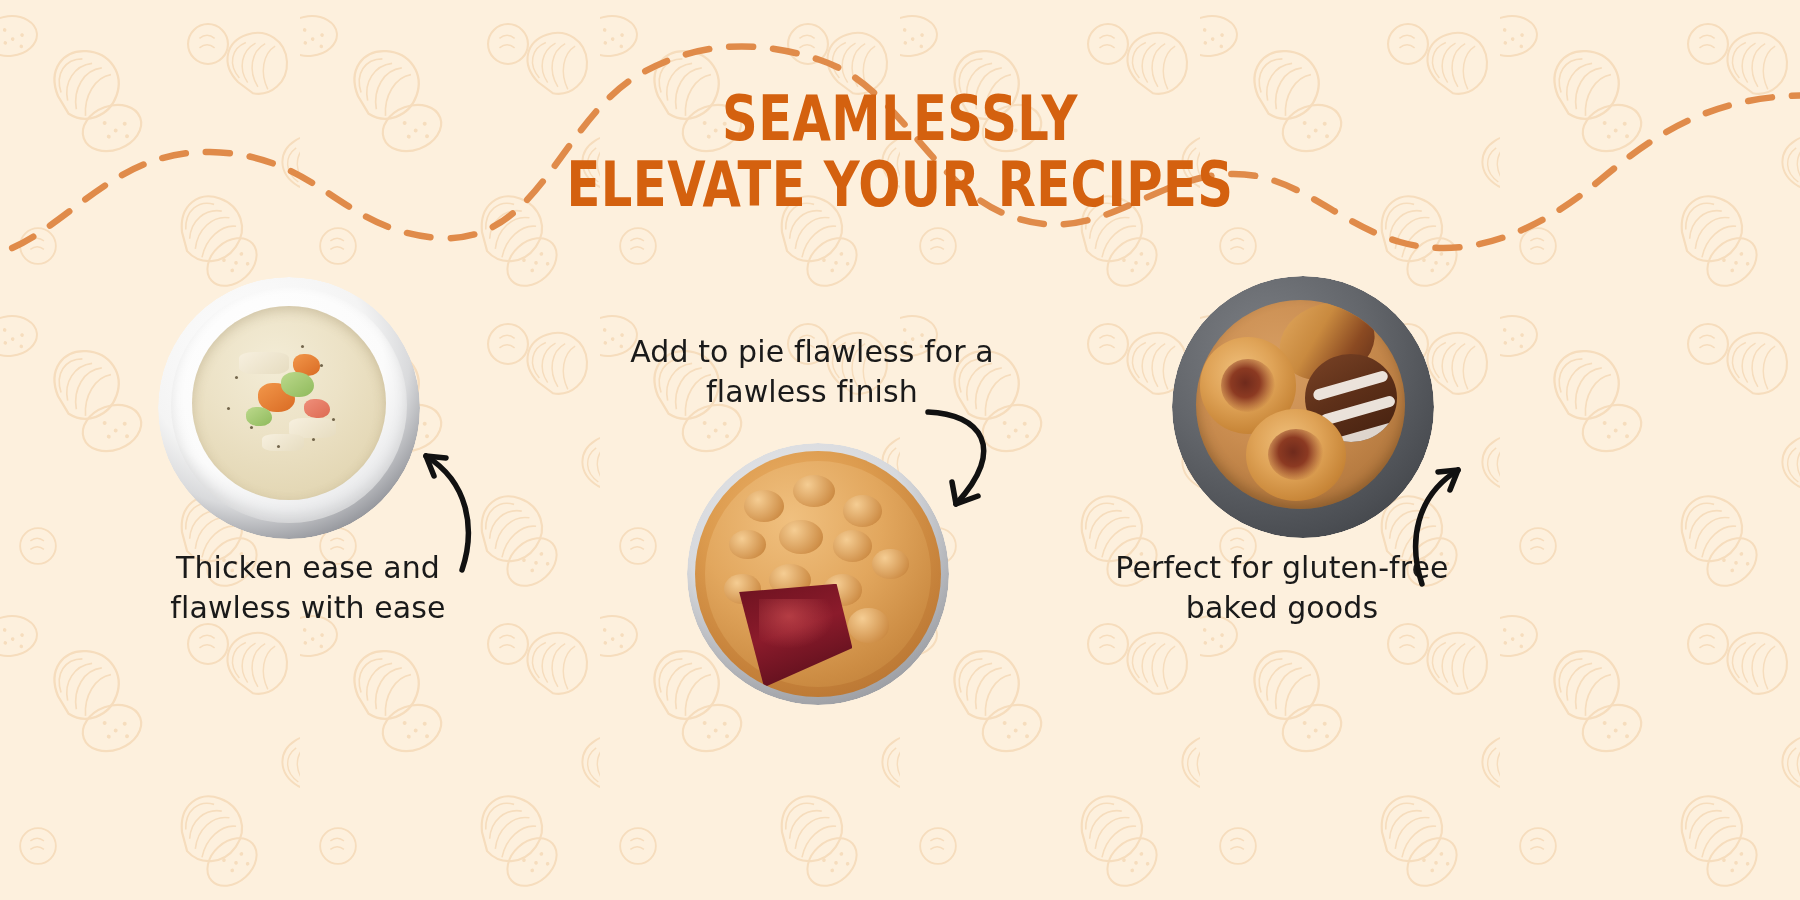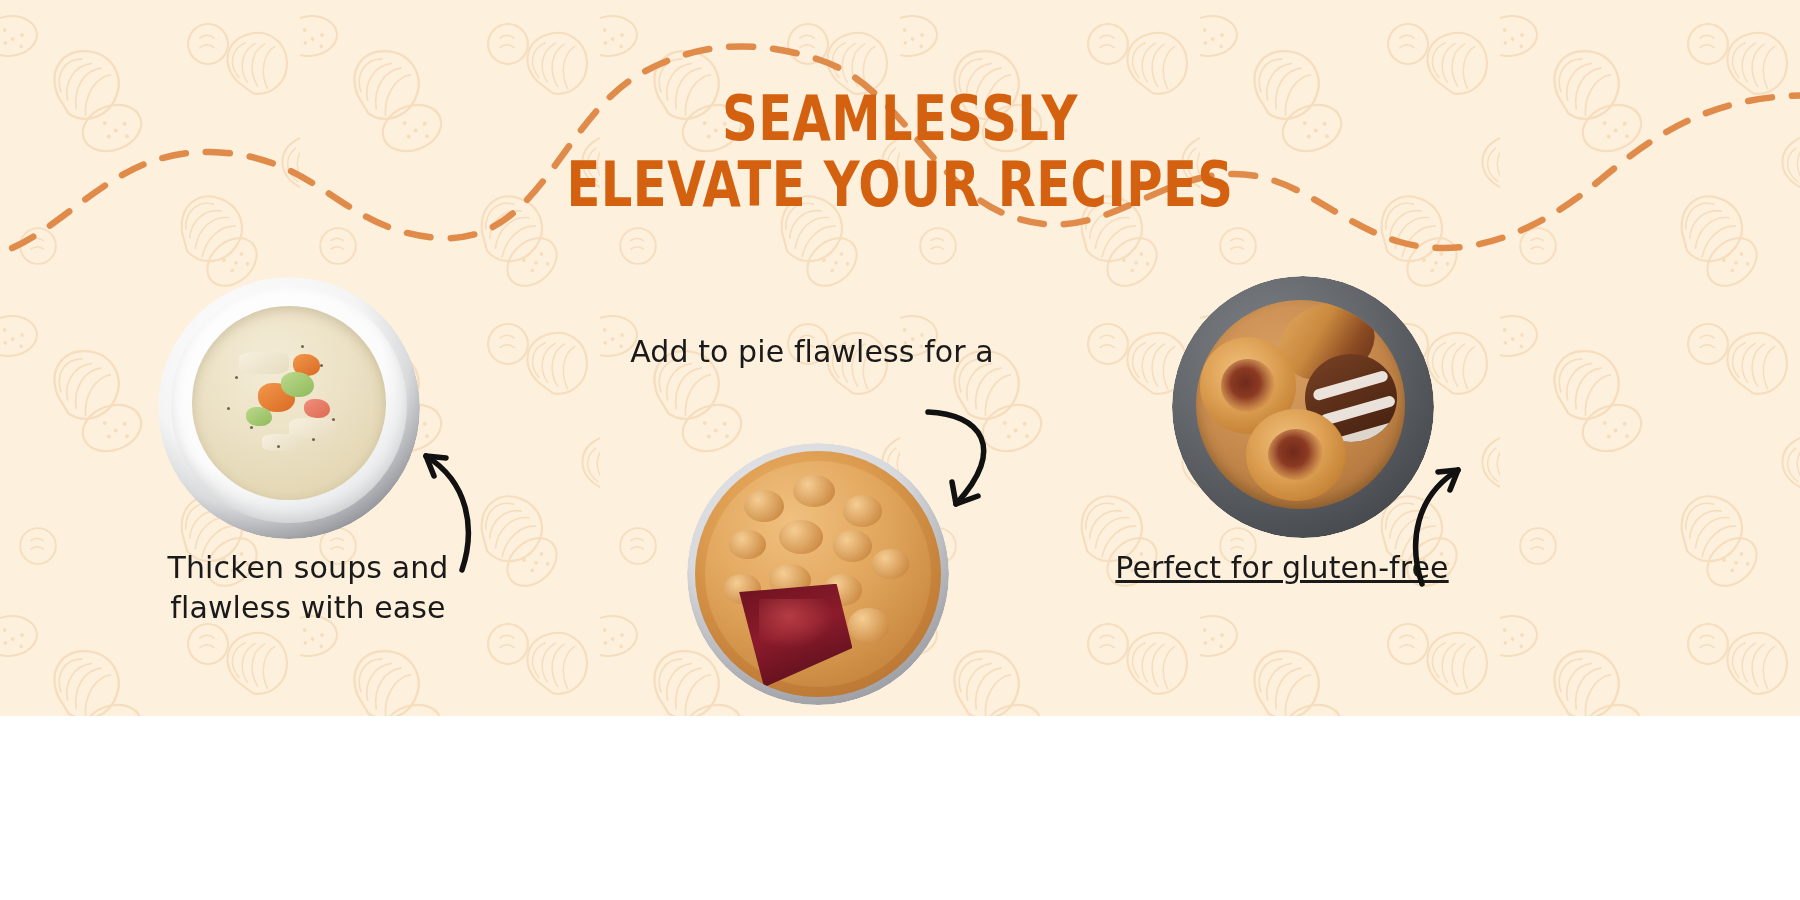--- a/index.html
+++ b/index.html
@@ -8,21 +8,21 @@
   }
   body {
     width: 1800px;
     height: 900px;
     overflow: hidden;
     font-family: "Liberation Sans", sans-serif;
   }
   #stage {
     position: relative;
     width: 1800px;
-    height: 716px;
+    height: 900px;
     background: #fdf0dd;
     overflow: hidden;
   }
 
   
   #bg-pattern {
     position: absolute;
     inset: 0;
     z-index: 0;
   }
@@ -173,21 +173,21 @@
     position: absolute;
     z-index: 7;
     color: #1a1a1a;
     font-family: "DejaVu Sans", sans-serif;
     font-size: 30px;
     line-height: 40px;
     letter-spacing: .1px;
   }
   #caption-soup { left: 108px; top: 548px; width: 400px; text-align: center; }
   #caption-pie { left: 592px; top: 332px; width: 440px; text-align: center; }
-  #caption-pastry { left: 1072px; top: 548px; width: 420px; text-align: center; text-decoration: underline; }
+  #caption-pastry { left: 1072px; top: 548px; width: 420px; text-align: center; }
 
   
   .arrow-svg { position: absolute; z-index: 8; overflow: visible; }
   #arrow-soup { left: 396px; top: 424px; }
   #arrow-pie { left: 922px; top: 408px; }
   #arrow-pastry { left: 1400px; top: 438px; }
 </style>
 </head>
 <body>
 
@@ -269,21 +269,21 @@
       </div>
     </div>
   </div>
 
   <svg class="arrow-svg" id="arrow-soup" width="90" height="150" aria-hidden="true">
     <path d="M 66,146 C 80,104 72,58 30,32" fill="none" stroke="#111" stroke-width="5.5" stroke-linecap="round"></path>
     <path d="M 30,32 L 50,34 M 30,32 L 38,52" fill="none" stroke="#111" stroke-width="5.5" stroke-linecap="round" stroke-linejoin="round"></path>
   </svg>
 
   <div class="caption" id="caption-soup">
-    <div>Thicken soups and</div>
+    <div>Thicken ease and</div>
     <div>flawless with ease</div>
   </div>
 
   <div class="photo" id="photo-pie">
     <div class="photo-inner">
       <div class="pie-dish"></div>
       <div class="pie-crust">
         <div class="pie-top"></div>
         <div class="pie-bubble" style="left:20%;top:16%;width:16%;height:13%;"></div>
         <div class="pie-bubble" style="left:40%;top:10%;width:17%;height:13%;"></div>
@@ -303,20 +303,21 @@
     </div>
   </div>
 
   <svg class="arrow-svg" id="arrow-pie" width="110" height="110" aria-hidden="true">
     <path d="M 6,4 C 58,6 86,40 34,96" fill="none" stroke="#111" stroke-width="5.5" stroke-linecap="round"></path>
     <path d="M 34,96 L 30,74 M 34,96 L 56,88" fill="none" stroke="#111" stroke-width="5.5" stroke-linecap="round" stroke-linejoin="round"></path>
   </svg>
 
   <div class="caption" id="caption-pie">
     <div>Add to pie flawless for a</div>
+    <div>flawless finish</div>
   </div>
 
   <div class="photo" id="photo-pastry">
     <div class="photo-inner">
       <div class="slate"></div>
       <div class="board">
         <div class="pastry p-croi" style="left:40%;top:2%;width:46%;height:36%;transform:rotate(-24deg);"></div>
         <div class="pastry p-swirl" style="left:2%;top:18%;width:46%;height:46%;"></div>
         <div class="pastry p-choc" style="left:52%;top:26%;width:44%;height:42%;"></div>
         <div class="pastry p-swirl" style="left:24%;top:52%;width:48%;height:44%;"></div>
@@ -324,15 +325,16 @@
     </div>
   </div>
 
   <svg class="arrow-svg" id="arrow-pastry" width="90" height="150" aria-hidden="true">
     <path d="M 22,146 C 8,104 16,58 58,32" fill="none" stroke="#111" stroke-width="5.5" stroke-linecap="round"></path>
     <path d="M 58,32 L 38,34 M 58,32 L 50,52" fill="none" stroke="#111" stroke-width="5.5" stroke-linecap="round" stroke-linejoin="round"></path>
   </svg>
 
   <div class="caption" id="caption-pastry">
     <div>Perfect for gluten-free</div>
+    <div>baked goods</div>
   </div>
 
 </div>
 
 </body></html>

